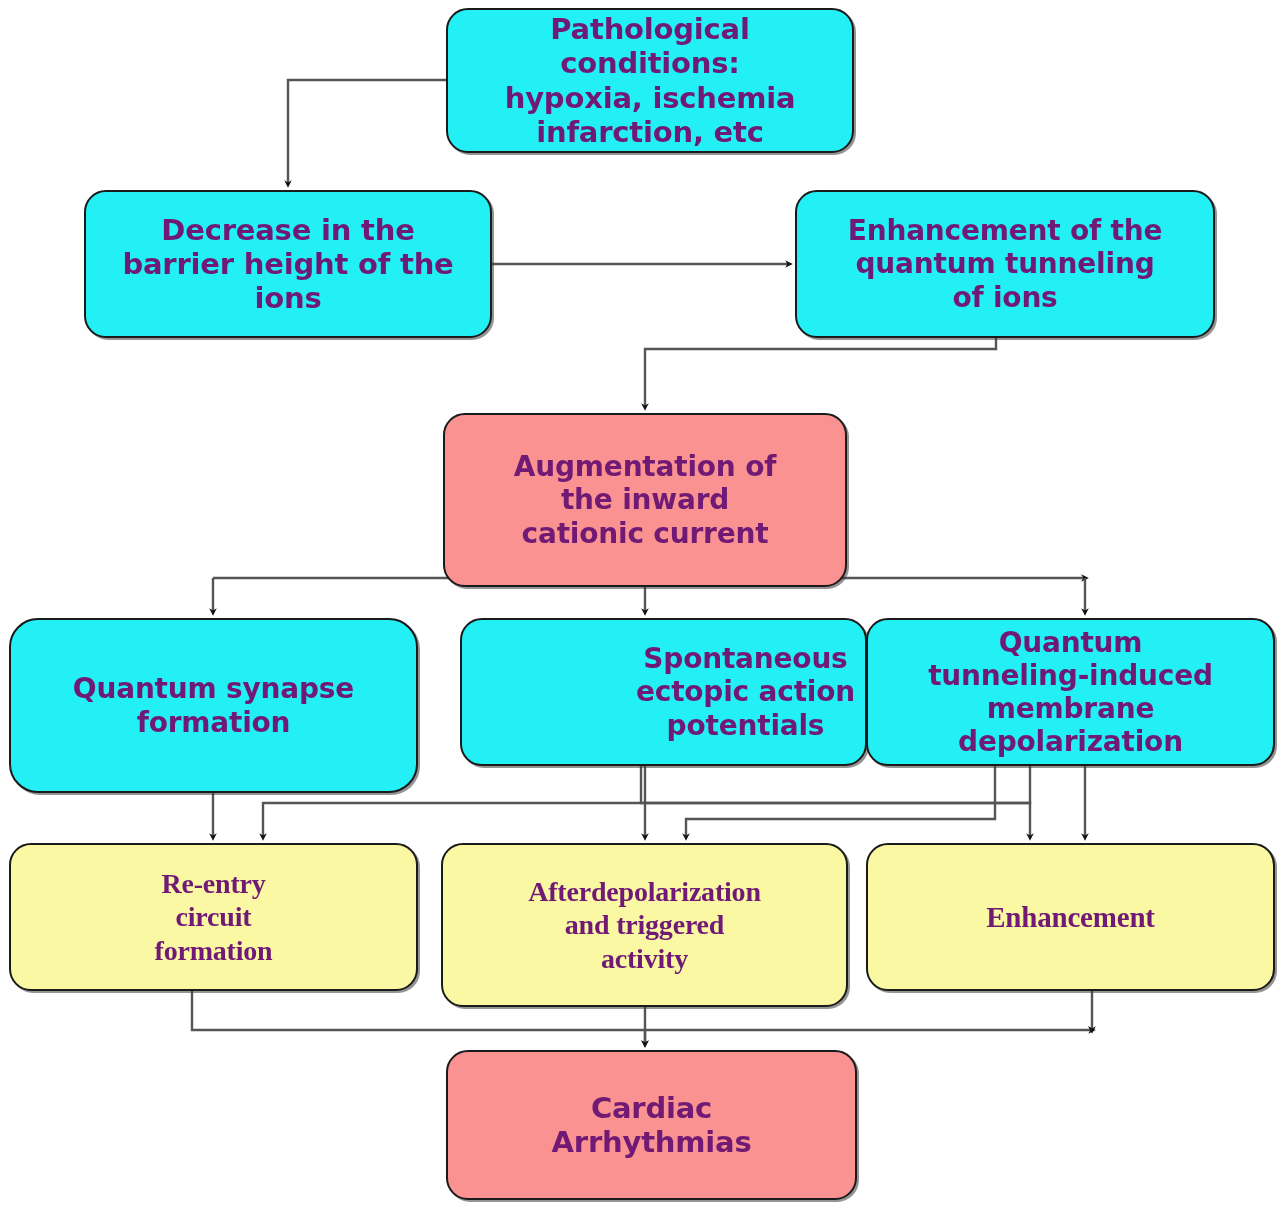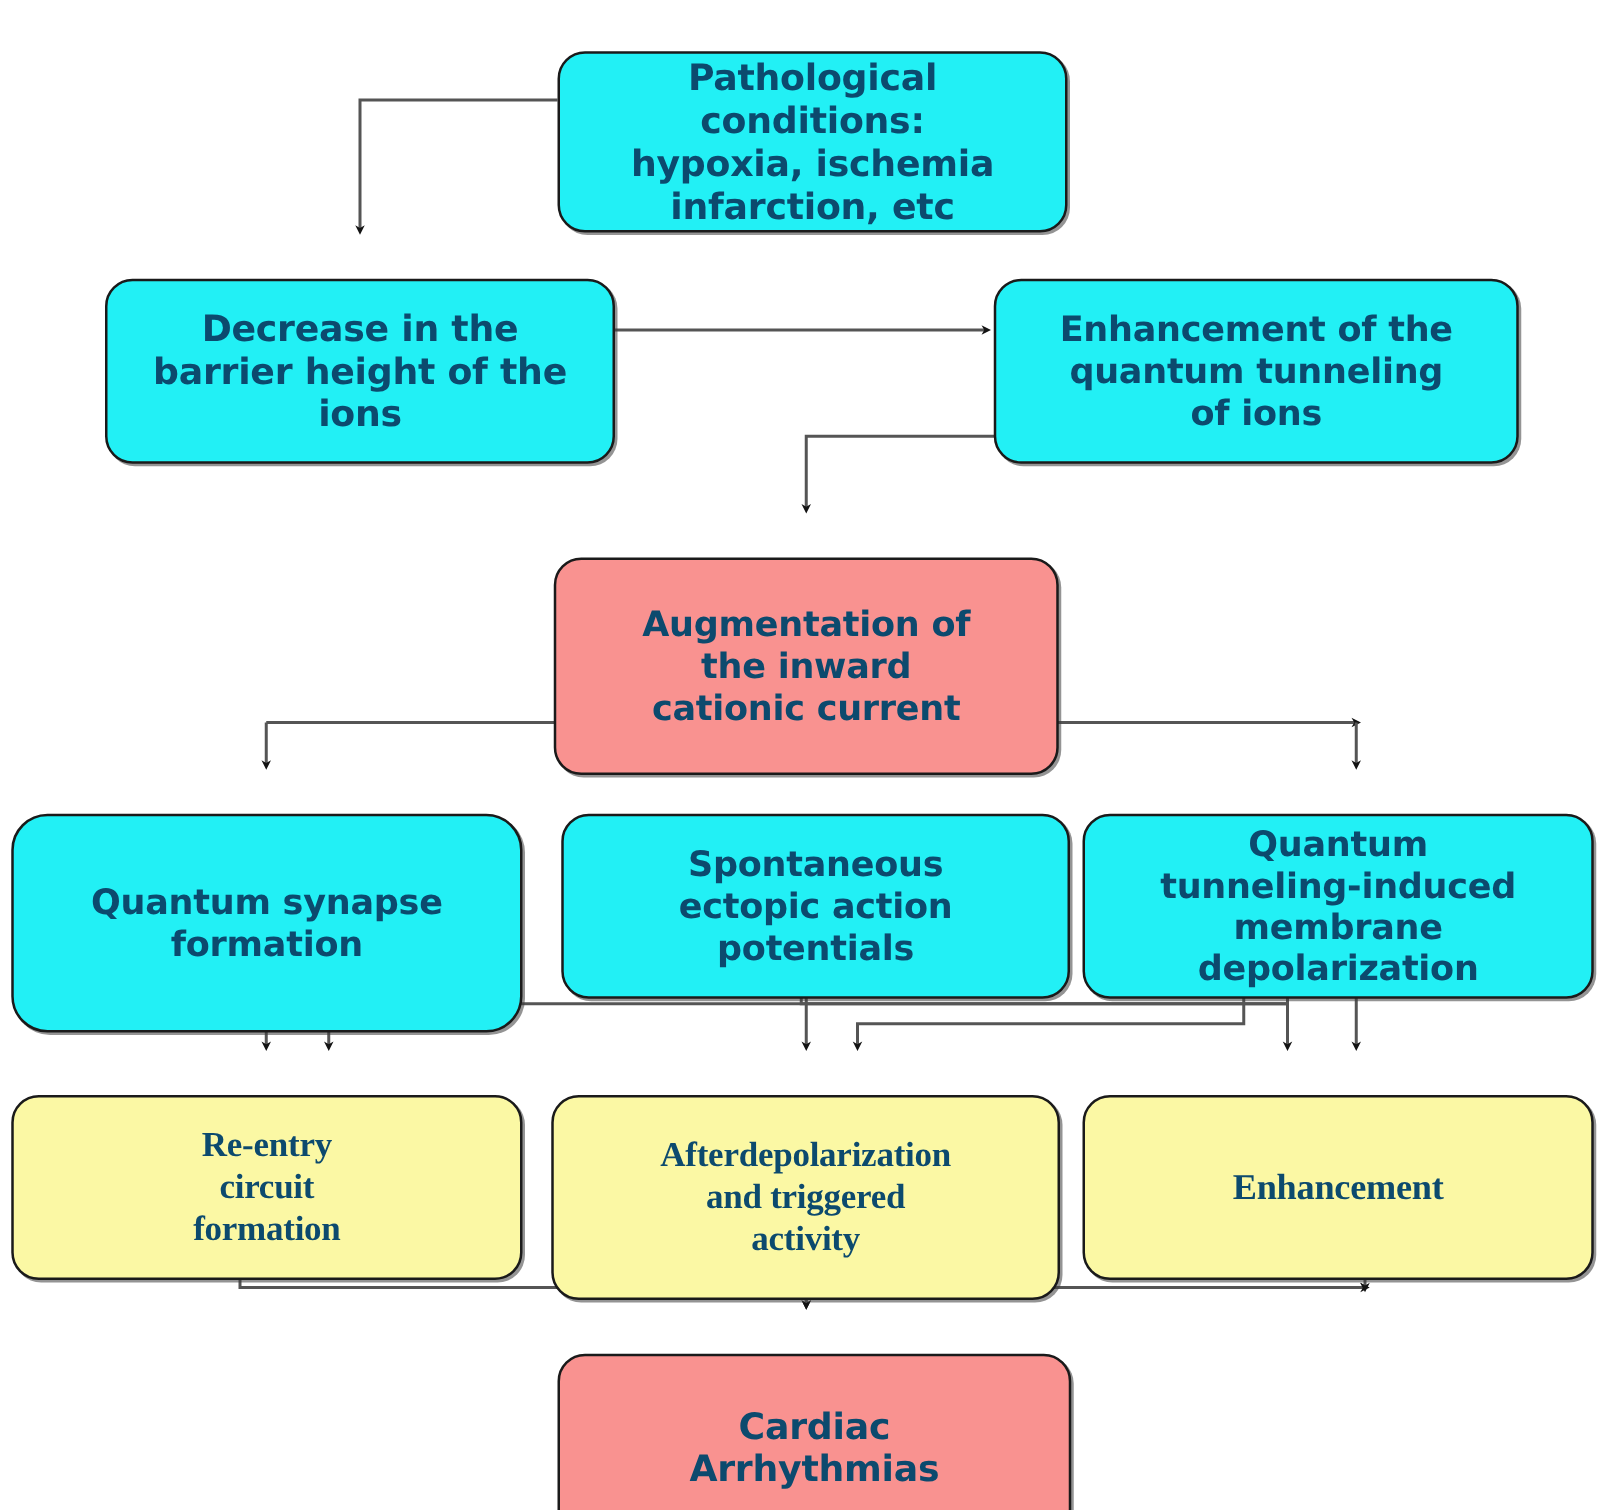--- a/index.html
+++ b/index.html
@@ -27,27 +27,26 @@
   }
   .node {
     position: absolute;
     box-sizing: border-box;
     border: 2px solid #1a1a1a;
     border-radius: 22px;
     display: flex;
     align-items: center;
     justify-content: center;
     text-align: center;
-    color: #0c4a6e;
+    color: #701a75;
     font-weight: bold;
     line-height: 1.18;
     letter-spacing: -0.2px;
     z-index: 2;
     box-shadow: 2px 2px 0 rgba(60,60,60,0.55);
-    margin-top: 33px;
   }
   .node span {
     display: block;
     padding: 0 10px;
     white-space: pre-line;
   }
   .cyan  { background: #22f0f5; }
   .red   { background: #f99290; }
   .yellow{ background: #fbf8a4; font-family: Liberation Serif, serif; }
 </style>
@@ -103,21 +102,21 @@
       </div>
       <div class="node red" style="left: 443px; top: 413px; width: 404px; height: 174px; font-size: 28px;">
         <span>Augmentation of
 the inward
 cationic current</span>
       </div>
       <div class="node cyan" style="left: 9px; top: 618px; width: 409px; height: 175px; font-size: 28px; border-radius: 29px;">
         <span>Quantum synapse
 formation</span>
       </div>
-      <div class="node cyan" style="left: 449px; top: 618px; width: 407px; height: 148px; font-size: 28px;">
+      <div class="node cyan" style="left: 460px; top: 618px; width: 407px; height: 148px; font-size: 28px; justify-content: flex-end;">
         <span>Spontaneous
 ectopic action
 potentials</span>
       </div>
       <div class="node cyan" style="left: 866px; top: 618px; width: 409px; height: 148px; font-size: 28px; align-items: center;">
         <span>Quantum
 tunneling-induced
 membrane
 depolarization</span>
       </div>

